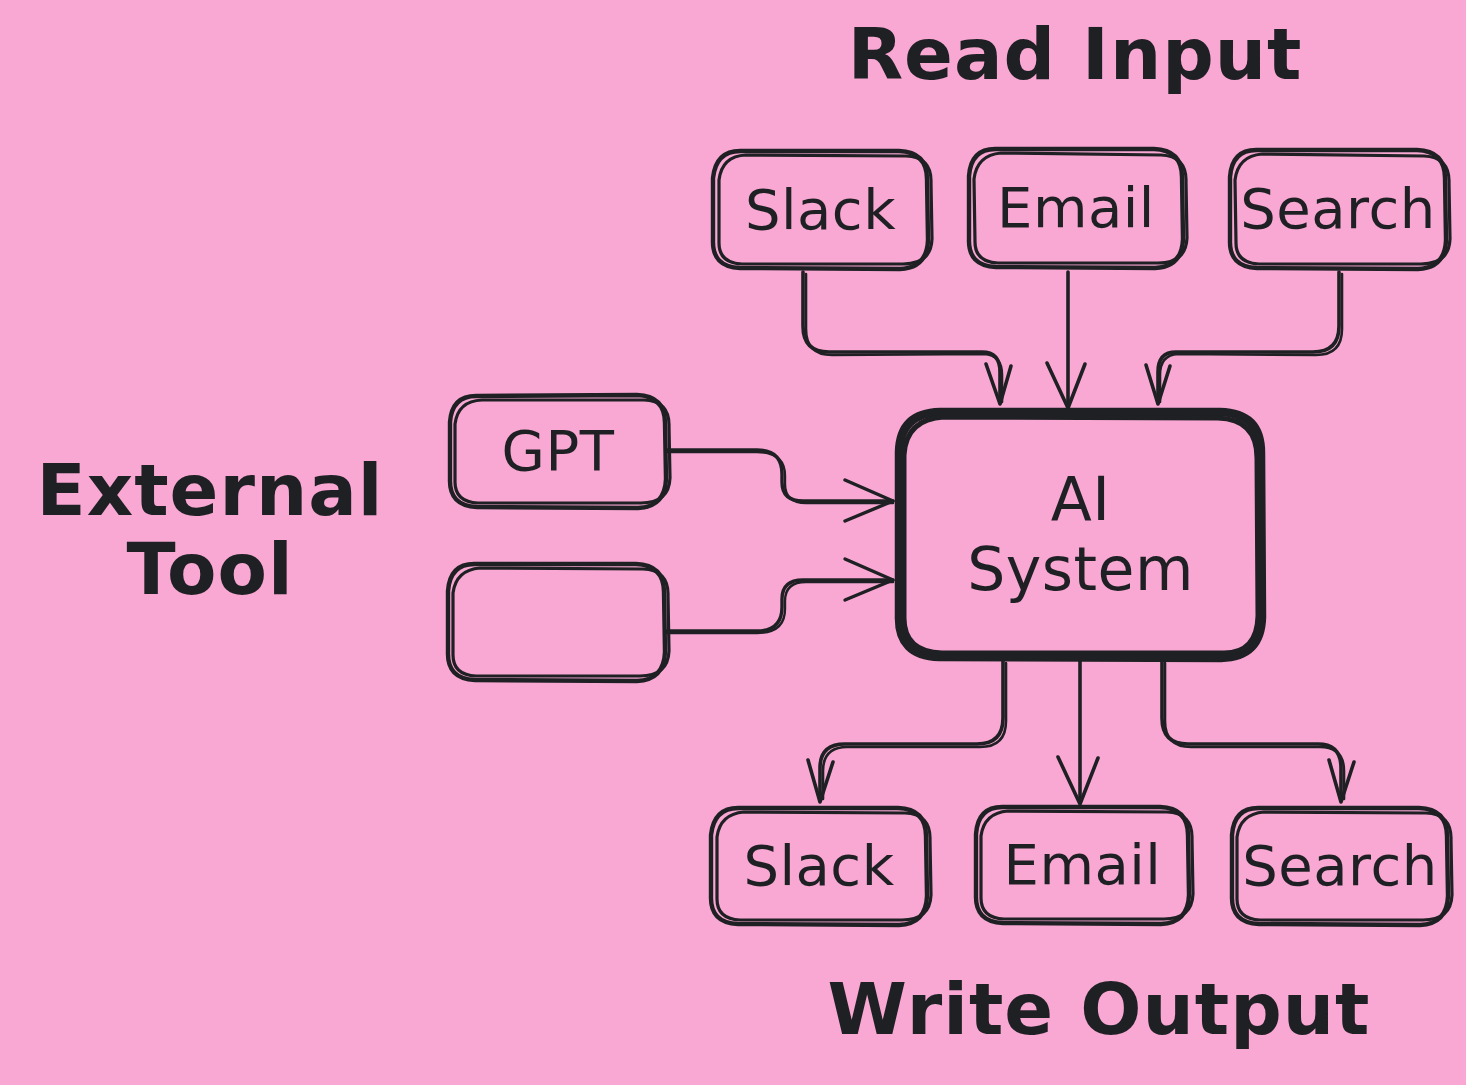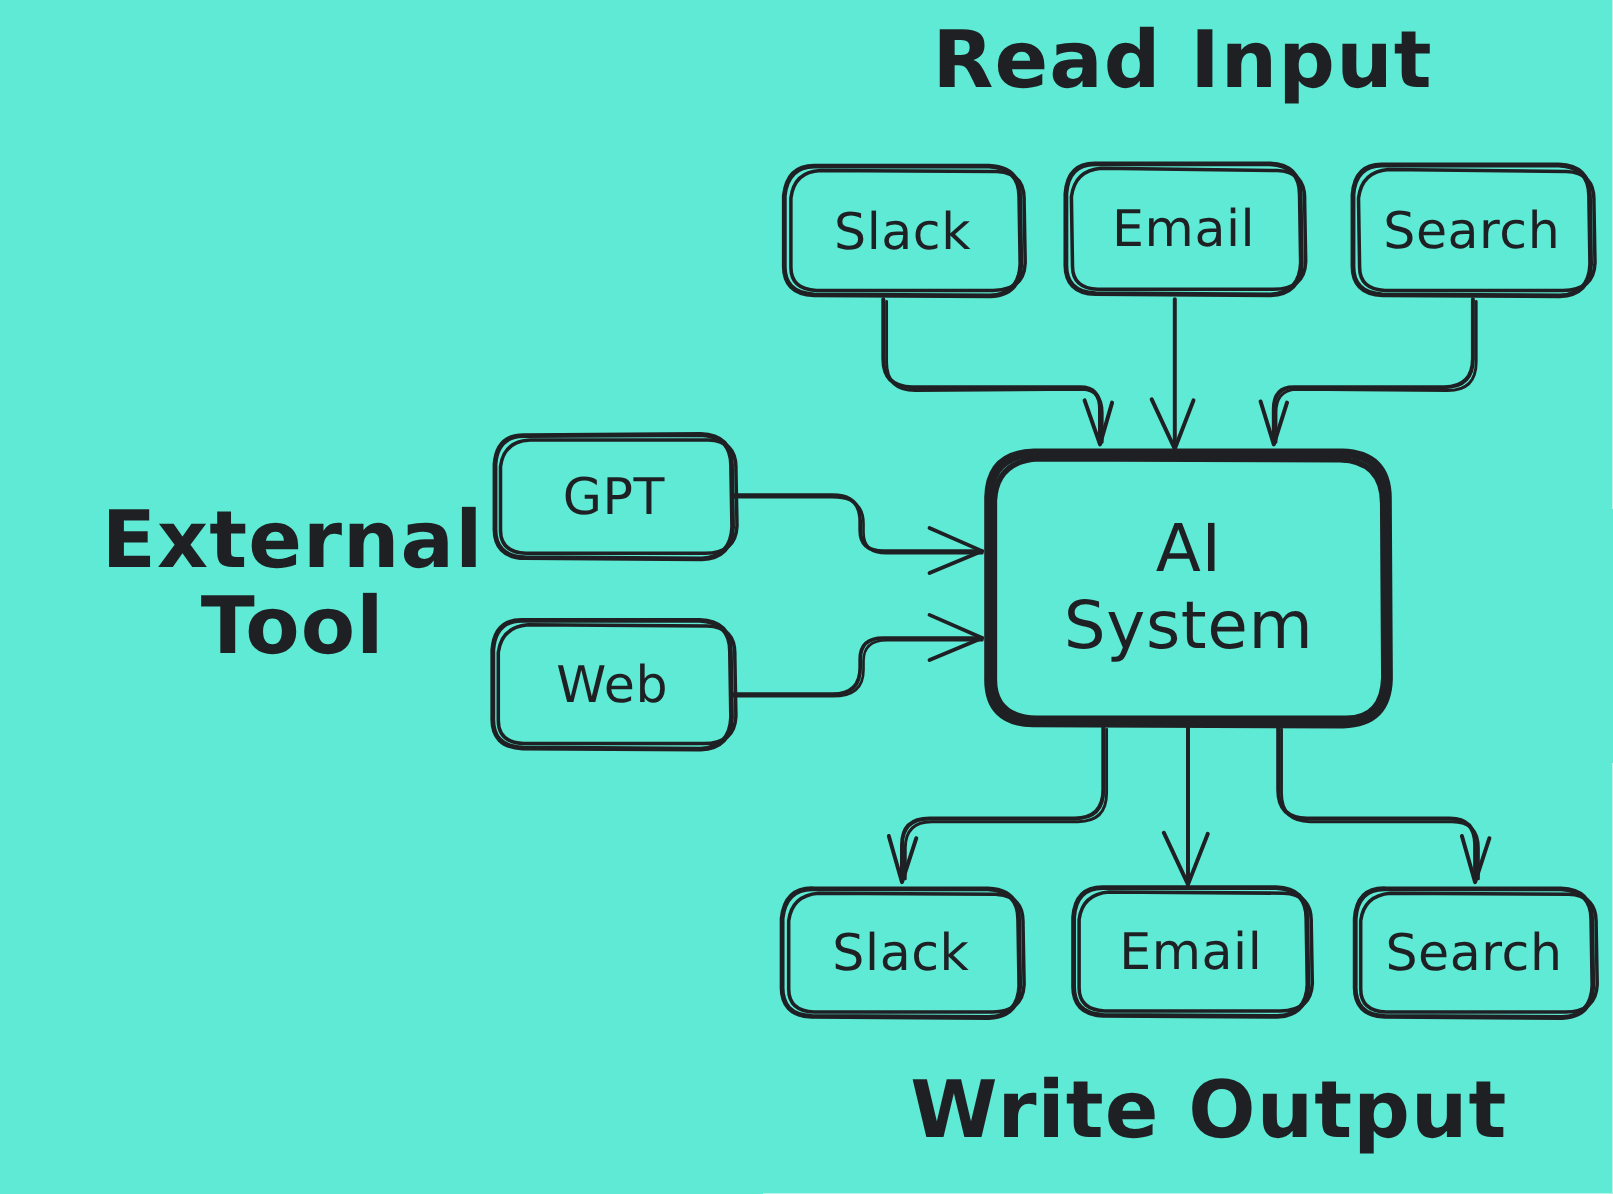--- a/index.html
+++ b/index.html
@@ -4,21 +4,21 @@
 <style>
   html, body {
     margin: 0;
     padding: 0;
     background: #ffffff;
   }
   #stage {
     position: relative;
     width: 1466px;
     height: 1085px;
-    background: #5eead4;
+    background: #f9a8d4;
     overflow: hidden;
     font-family: "DejaVu Sans", sans-serif;
   }
   #canvas {
     position: absolute;
     top: 0;
     left: 0;
     width: 1466px;
     height: 1085px;
   }
@@ -29,21 +29,21 @@
     align-items: center;
     justify-content: center;
     color: #1f2023;
     text-align: center;
     pointer-events: none;
     white-space: pre-line;
     font-family: "DejaVu Sans", sans-serif;
     font-weight: 400;
   }
   .node-label {
-    font-size: 46px;
+    font-size: 56px;
     letter-spacing: 0.5px;
     line-height: 1.05;
   }
   .node-label.big {
     font-size: 60px;
     line-height: 1.16;
   }
   .group-label {
     font-size: 72px;
     font-weight: 700;
@@ -151,31 +151,30 @@
       <g>
         <path stroke-width="3.6" d="M1162 661 L1162 718 Q1162 744 1188 744 L1318 744 Q1341 744 1341 768 L1341 800"></path>
         <path stroke-width="2.6" d="M1165 663 L1165 721 Q1165 747 1191 747 L1320 747 Q1344 747 1344 771 L1344 799"></path>
         <path stroke-width="3.6" d="M1329 760 L1341 802 L1354 762"></path>
       </g>
     </g>
   </svg>
 
   <div class="group-label" style="left:795px; top:5px; width:560px; height:100px;">Read Input</div>
 
-  <div class="group-label" style="left:12px; top:420px; width:420px; height:220px; flex-direction:column;padding-left:44px;">External
+  <div class="group-label" style="left:0px; top:420px; width:420px; height:220px; flex-direction:column;">External
 Tool</div>
 
   <div class="group-label" style="left:779px; top:955px; width:640px; height:110px;">Write Output</div>
 
   <div class="node-label" style="left:713px; top:151px; width:215px; height:118px;">Slack</div>
   <div class="node-label" style="left:969px; top:149px; width:214px; height:118px;">Email</div>
   <div class="node-label" style="left:1230px; top:150px; width:216px; height:118px;">Search</div>
 
   <div class="node-label" style="left:450px; top:395px; width:216px; height:112px;">GPT</div>
-  <div class="node-label" style="left:448px; top:564px; width:217px; height:116px;">Web</div>
 
   <div class="node-label big" style="left:899px; top:412px; width:363px; height:245px;">AI
 System</div>
 
   <div class="node-label" style="left:711px; top:808px; width:216px; height:116px;">Slack</div>
   <div class="node-label" style="left:976px; top:807px; width:213px; height:116px;">Email</div>
   <div class="node-label" style="left:1232px; top:808px; width:216px; height:116px;">Search</div>
 
   <div class="hit" style="left:713px; top:151px; width:215px; height:118px;"></div>
   <div class="hit" style="left:969px; top:149px; width:214px; height:118px;"></div>

